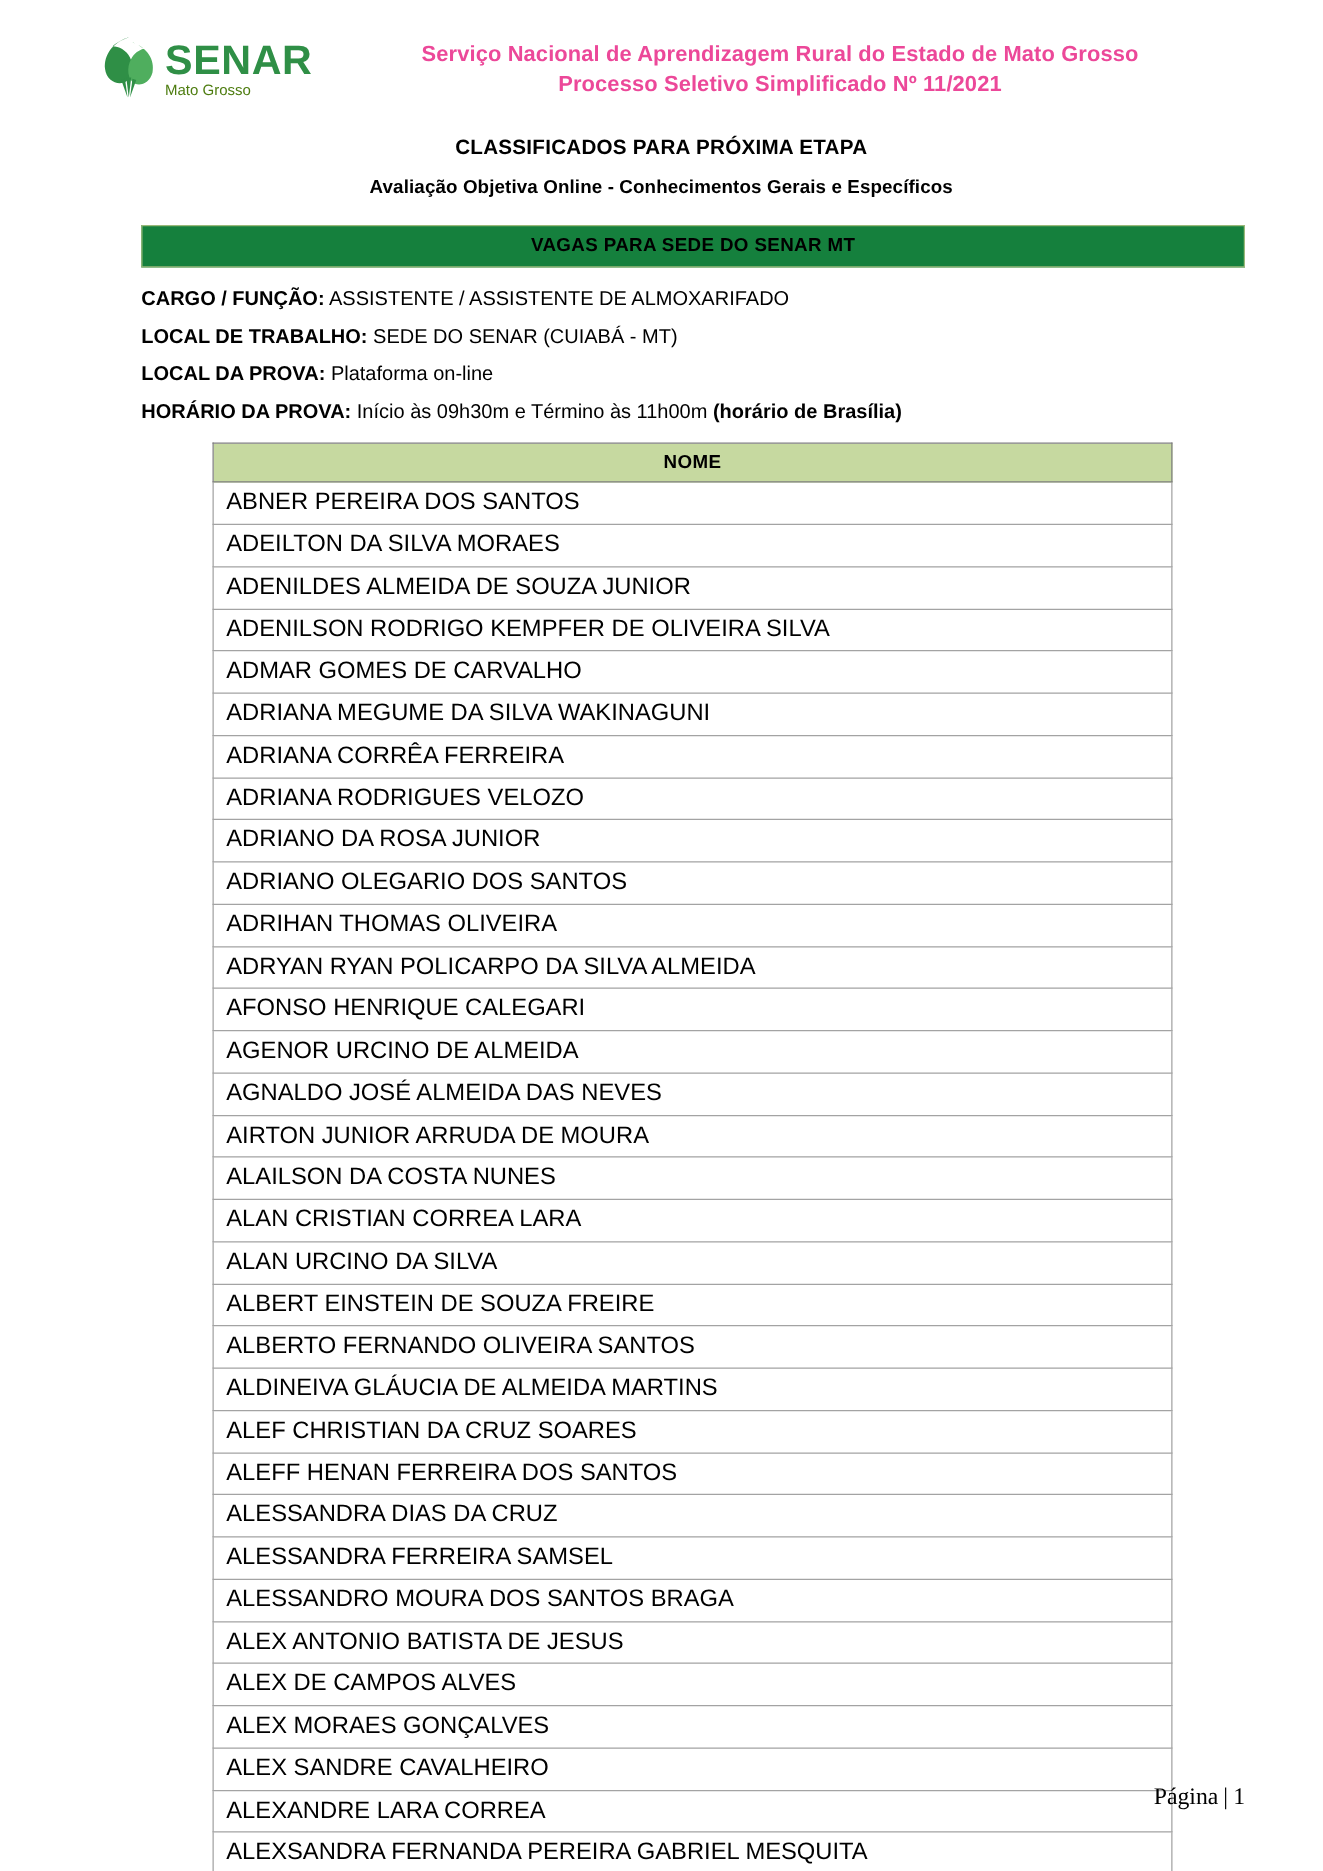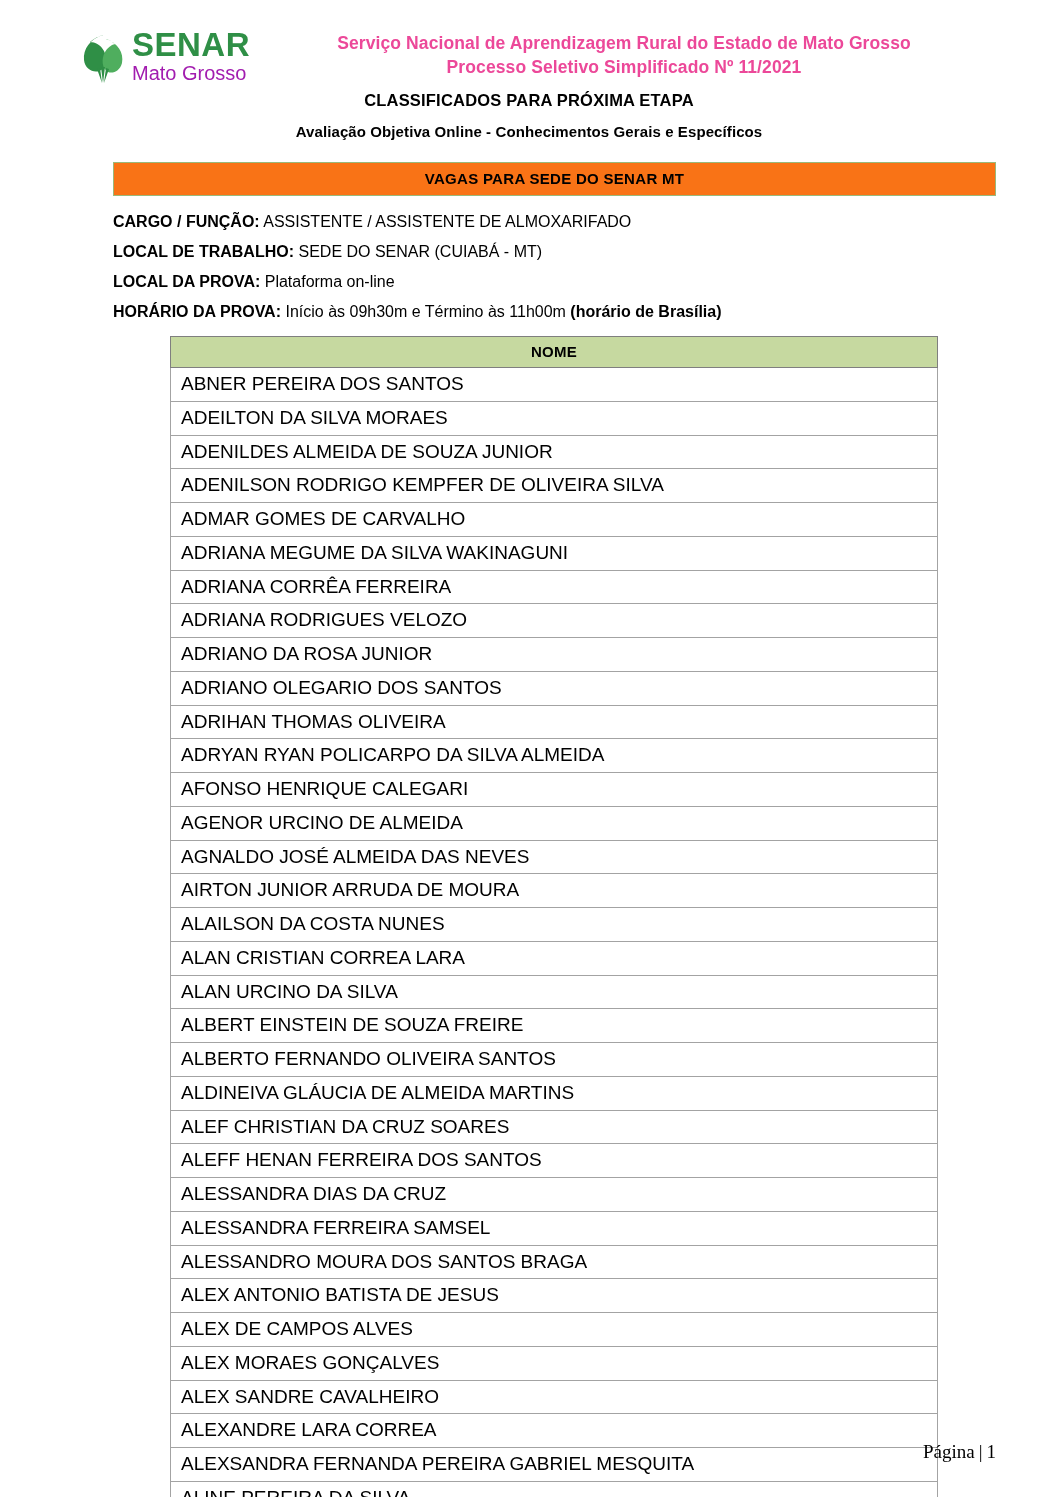--- a/index.html
+++ b/index.html
@@ -47,56 +47,56 @@
     line-height: 1;
   }
   .logo-senar {
     font-size: 33px;
     font-weight: bold;
     letter-spacing: 0.5px;
     color: #2f8f46;
     font-family: "Liberation Sans", sans-serif;
   }
   .logo-mt {
-    font-size: 20px;
-    color: #a21caf;
+    font-size: 12px;
+    color: #4d7c0f;
     margin-top: 2px;
     font-family: "Liberation Sans", sans-serif;
   }
   .header-titles {
     flex: 1;
     text-align: center;
     padding-top: 10px;
   }
   .htitle1, .htitle2 {
     color: #ec4899;
     font-weight: bold;
     font-size: 17.5px;
     line-height: 1.35;
     letter-spacing: 0.1px;
   }
   .subtitle-block {
     text-align: center;
-    margin-top: 8px;
+    margin-top: 30px;
   }
   .subtitle1 {
     font-weight: bold;
     font-size: 16.5px;
     letter-spacing: 0.2px;
   }
   .subtitle2 {
     font-weight: bold;
     font-size: 15px;
     margin-top: 13px;
     letter-spacing: 0.1px;
   }
   
   .banner {
     margin: 22px 62px 0 113px;
-    background: #f97316;
+    background: #15803d;
     border: 1px solid #9ab97a;
     text-align: center;
     font-weight: bold;
     font-size: 15px;
     padding: 7px 0 8px 0;
     letter-spacing: 0.3px;
   }
   
   .info {
     margin: 16px 0 0 113px;
@@ -134,21 +134,21 @@
     padding: 4px 0 5px 10px;
     height: 19px;
     line-height: 1.25;
     white-space: nowrap;
     overflow: hidden;
   }
   
   .footer {
     position: absolute;
     right: 62px;
-    bottom: 34px;
+    bottom: 48px;
     font-family: "Liberation Serif", serif;
     font-size: 19px;
   }
   .footer .sep {
     margin: 0 4px;
   }
 </style>
 </head>
 <body>
 

